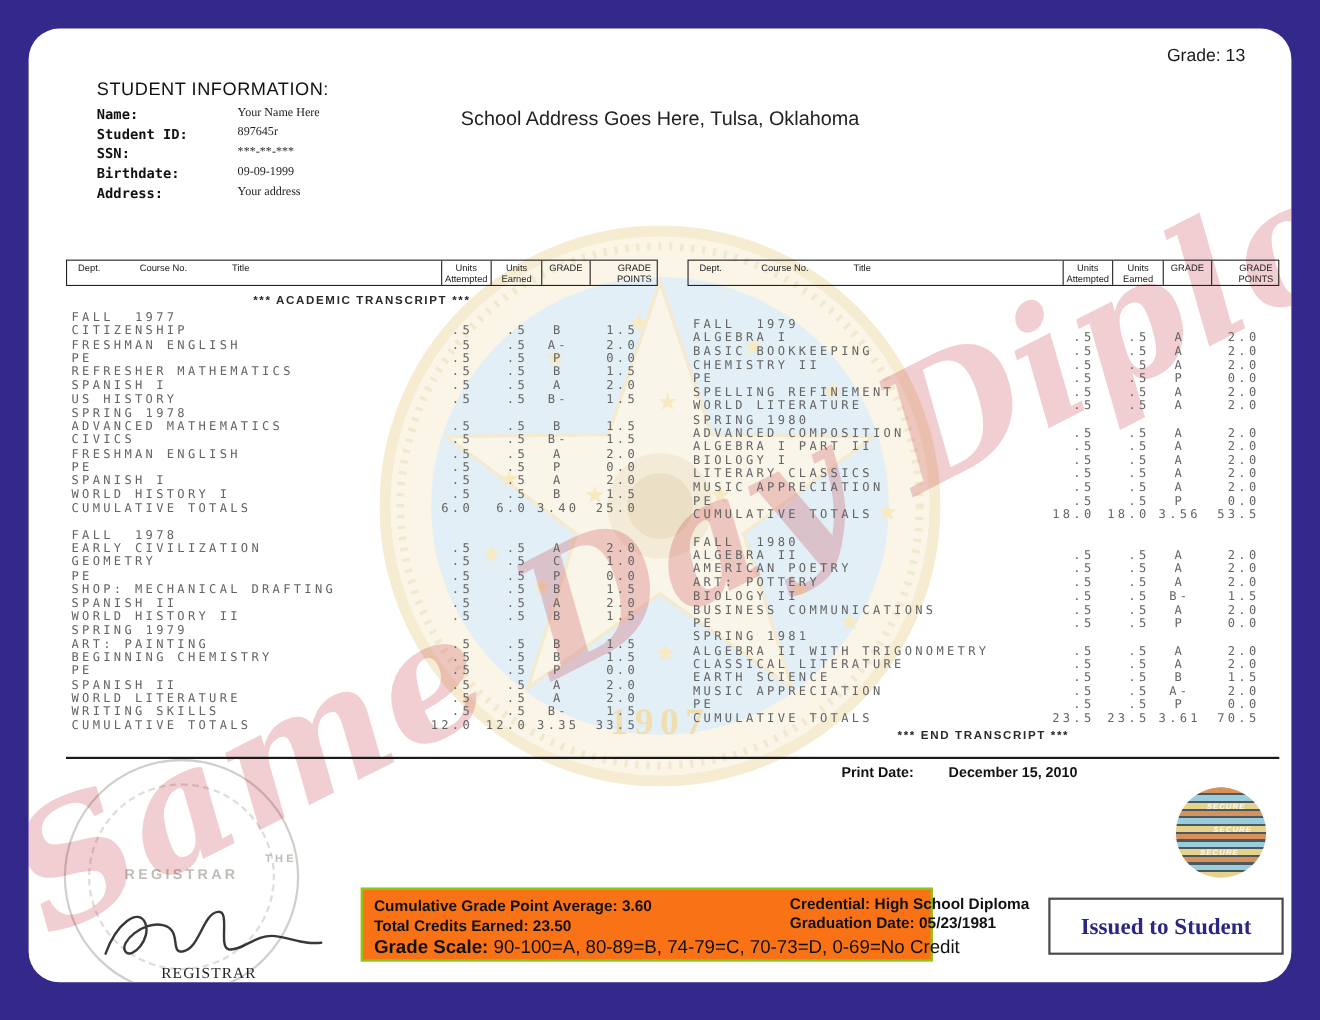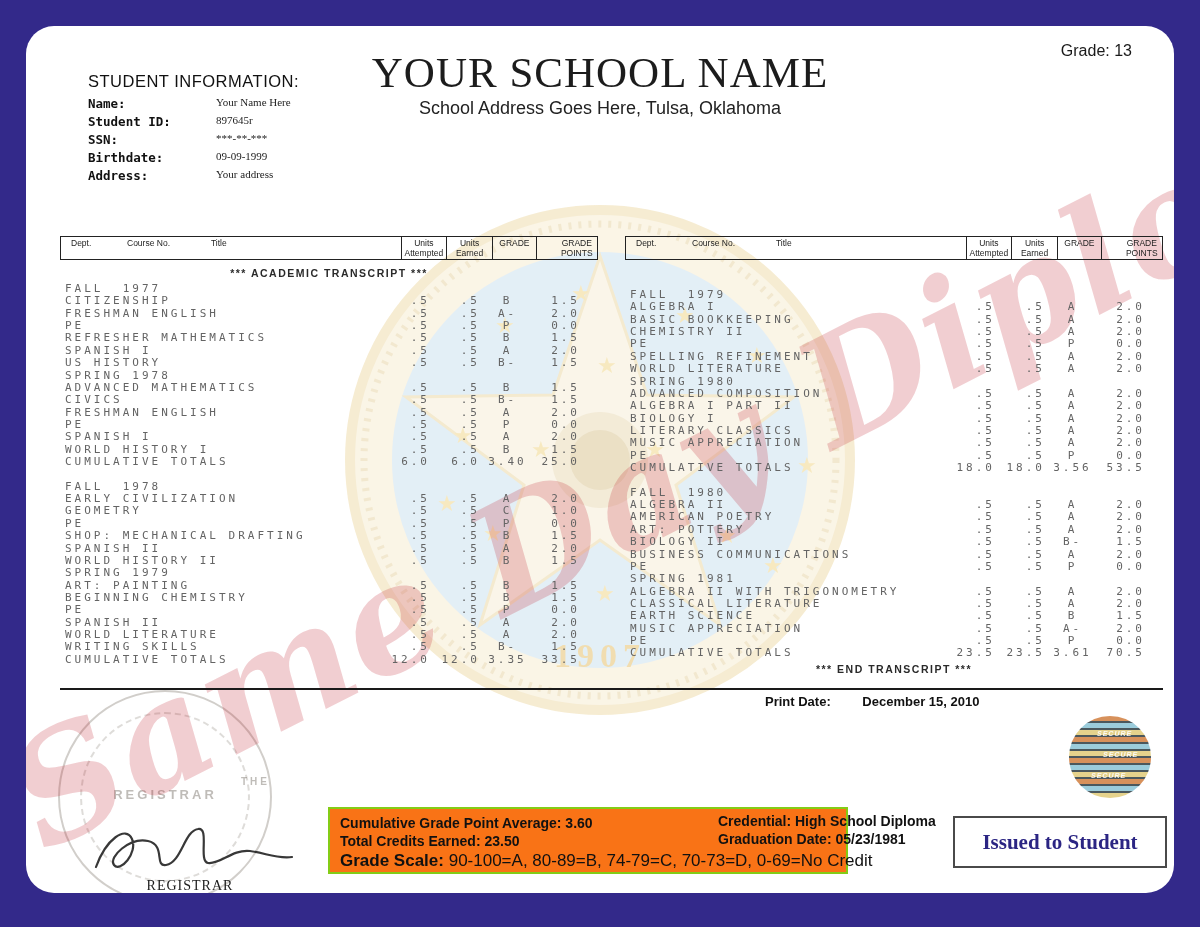--- a/index.html
+++ b/index.html
@@ -167,21 +167,20 @@
   <div class="red-wm">Same Day Diplomas</div>
 
   <div class="emboss">
     <div class="emboss-text">
       <div class="l1">THE</div>
       <div class="l2">REGISTRAR</div>
     </div>
   </div>
 
   <div class="grade-label">Grade: 13</div>
-  <div class="school-name">YOUR SCHOOL NAME</div>
   <div class="school-address">School Address Goes Here, Tulsa, Oklahoma</div>
 
   <div class="si-heading">STUDENT INFORMATION:</div>
   <div class="si-row" style="top:70px">
     <span class="si-label">Name:</span>
     <span class="si-value">Your Name Here</span>
   </div>
   <div class="si-row" style="top:88px">
     <span class="si-label">Student ID:</span>
     <span class="si-value">897645r</span>

